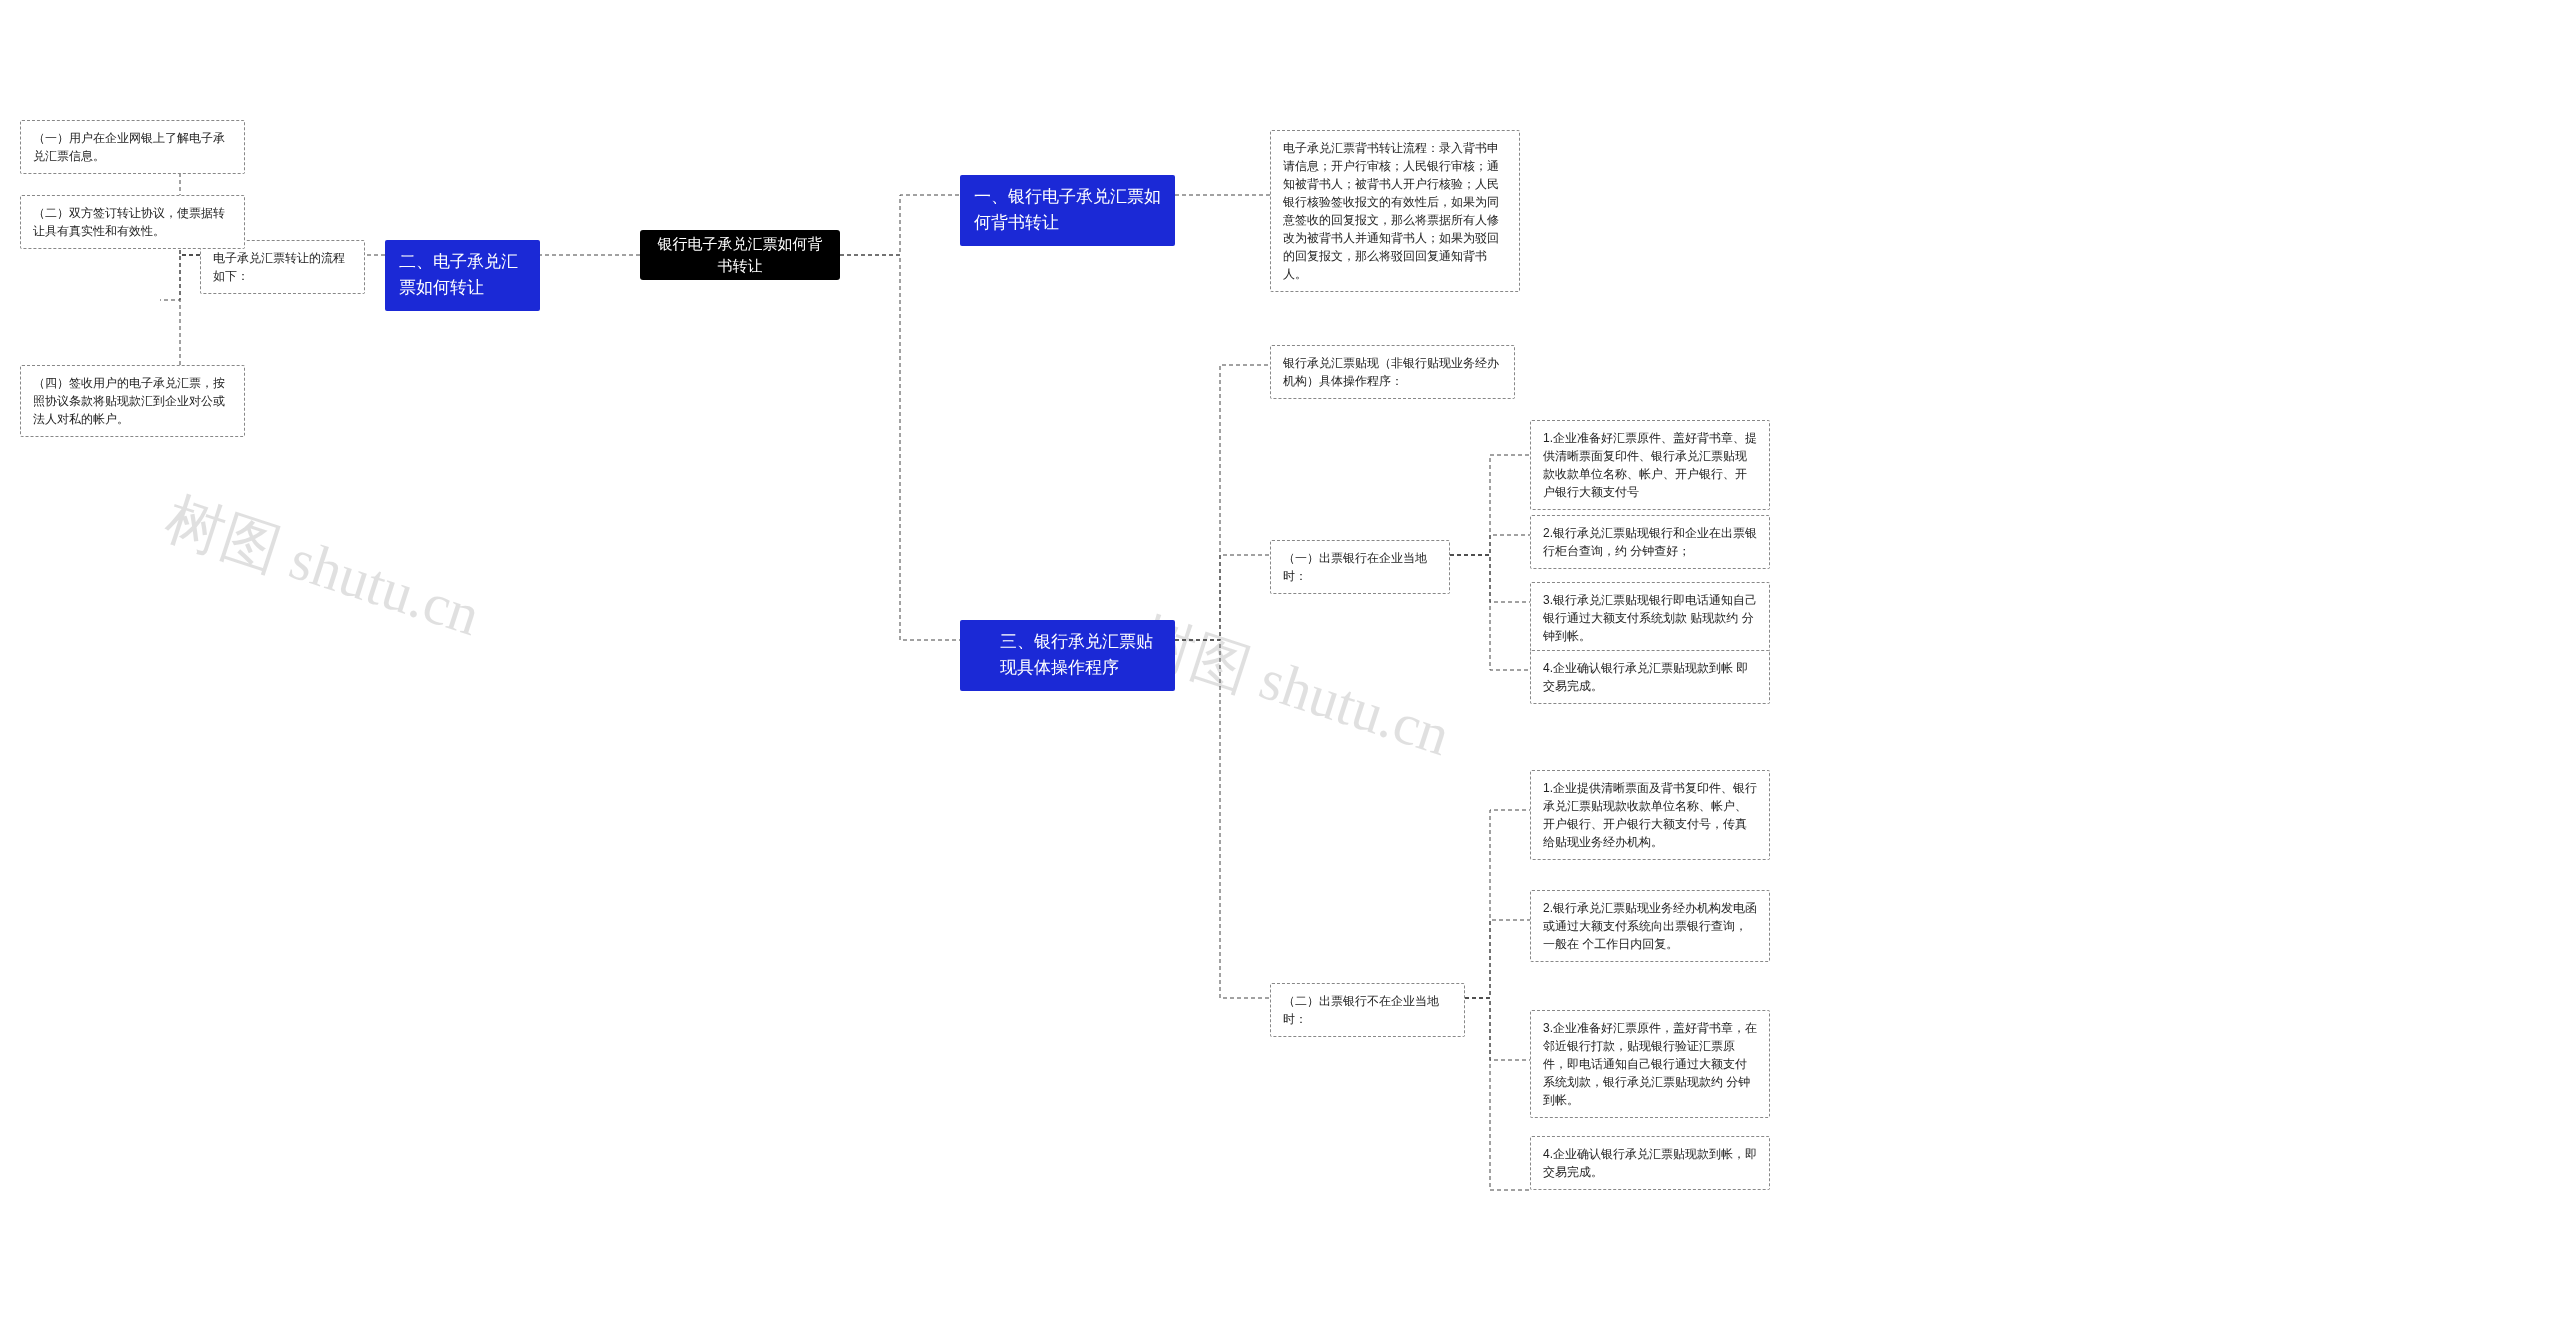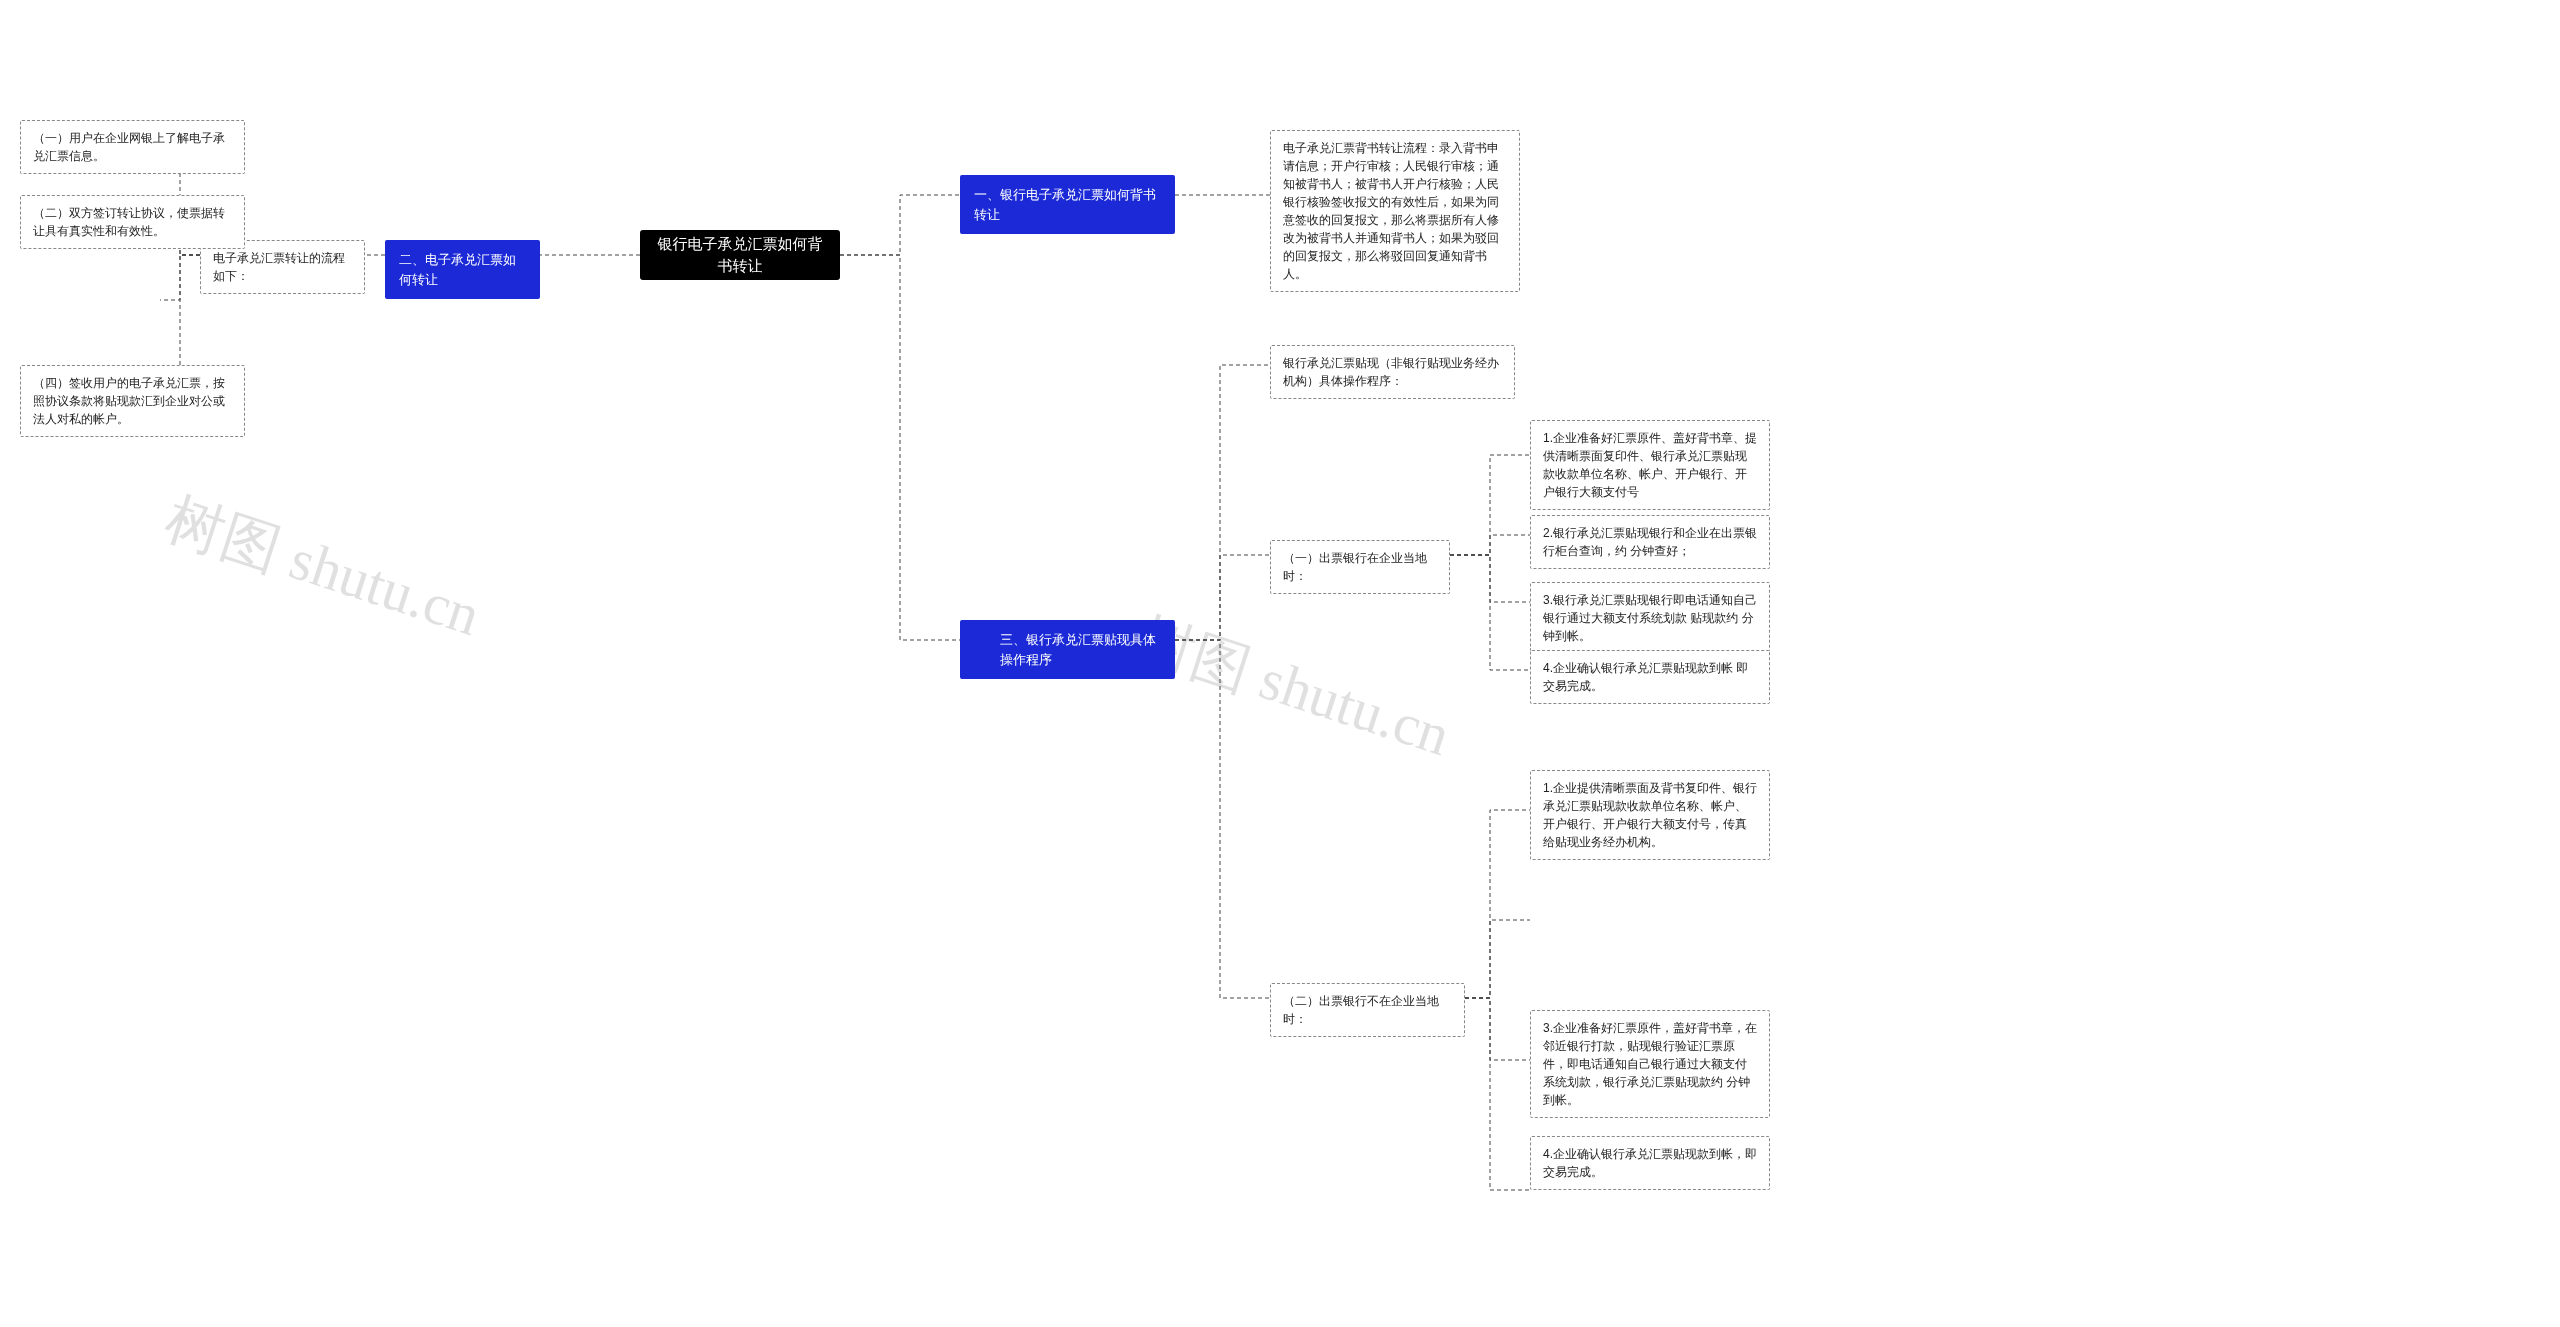--- a/index.html
+++ b/index.html
@@ -34,25 +34,26 @@
     text-align: center;
     display: flex;
     align-items: center;
     justify-content: center;
     padding: 20px 14px;
     border-radius: 3px;
   }
   .blue-node {
     background: #1b29d6;
     color: #fff;
-    font-size: 13px;
+    font-size: 17px;
     padding: 10px 14px;
     border-radius: 2px;
     display: flex;
     align-items: center;
+    font-family: Liberation Mono, monospace;
   }
   .dashed-node {
     border: 1px dashed #888;
     padding: 8px 12px;
     border-radius: 2px;
     background: #fff;
   }
   .svg-lines {
     position: absolute;
     left: 0; top: 0;
@@ -150,20 +151,23 @@
   <div class="node dashed-node" style="left:1530px; top:650px; width:240px;">
     <span>4.企业确认银行承兑汇票贴现款到帐 即交易完成。</span>
   </div>
 
   <div class="node dashed-node" style="left:1270px; top:983px; width:195px;">
     <span>（二）出票银行不在企业当地时：</span>
   </div>
   <div class="node dashed-node" style="left:1530px; top:770px; width:240px;">
     <span>1.企业提供清晰票面及背书复印件、银行承兑汇票贴现款收款单位名称、帐户、开户银行、开户银行大额支付号，传真给贴现业务经办机构。</span>
   </div>
+  <div class="node dashed-node" style="left:1530px; top:890px; width:240px;">
+    <span>2.银行承兑汇票贴现业务经办机构发电函或通过大额支付系统向出票银行查询，一般在 个工作日内回复。</span>
+  </div>
   <div class="node dashed-node" style="left:1530px; top:1010px; width:240px;">
     <span>3.企业准备好汇票原件，盖好背书章，在邻近银行打款，贴现银行验证汇票原件，即电话通知自己银行通过大额支付系统划款，银行承兑汇票贴现款约 分钟到帐。</span>
   </div>
   <div class="node dashed-node" style="left:1530px; top:1136px; width:240px;">
     <span>4.企业确认银行承兑汇票贴现款到帐，即交易完成。</span>
   </div>
 
   <div class="node blue-node" style="left:385px; top:240px; width:155px;">
     <span>二、电子承兑汇票如何转让</span>
   </div>

